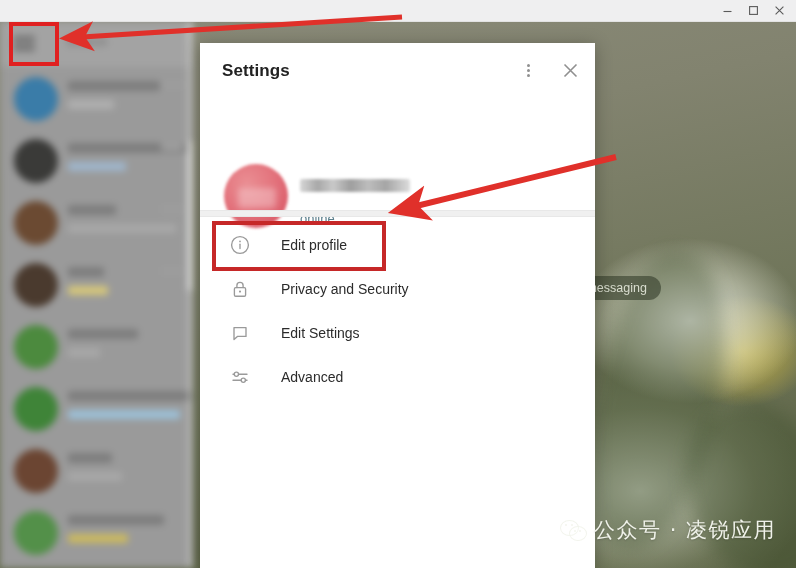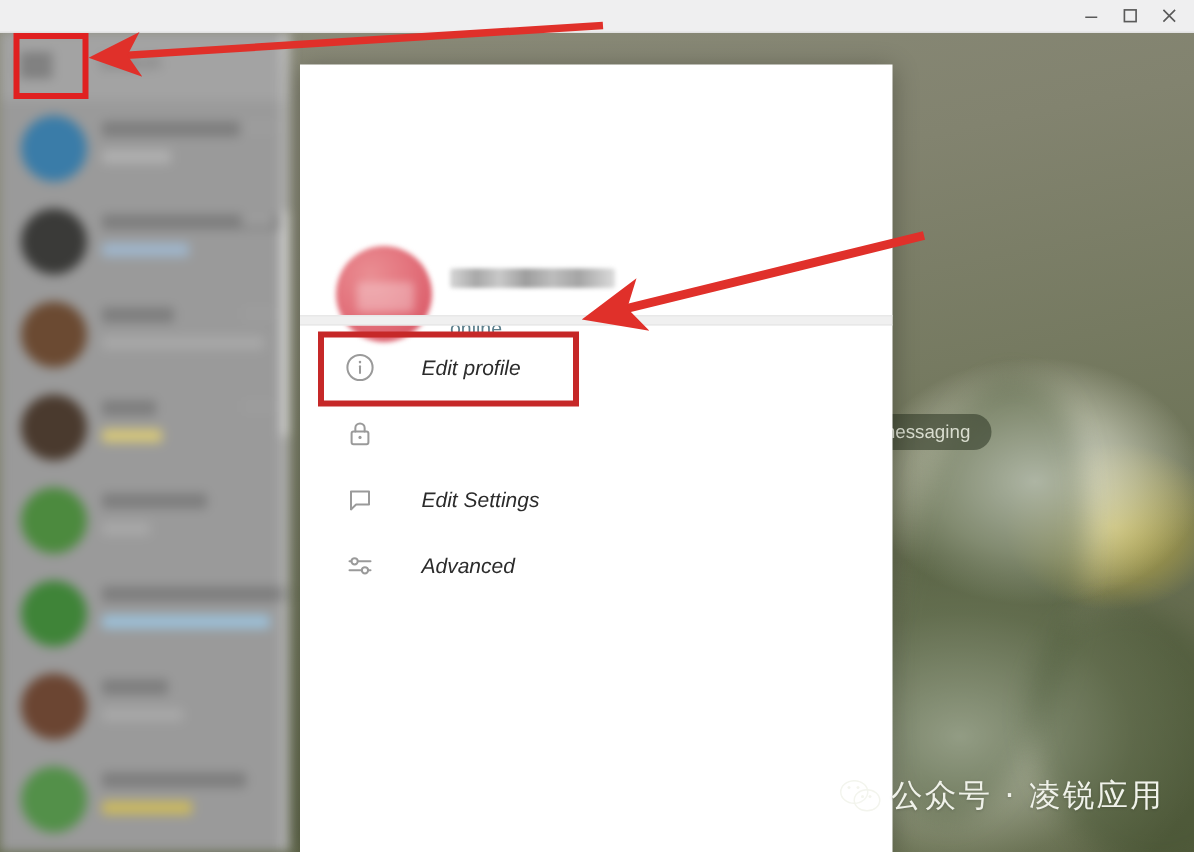--- a/index.html
+++ b/index.html
@@ -267,21 +267,20 @@
     left: 0; top: 180px;
     width: 395px;
   }
   .menu-item {
     position: relative;
     height: 44px;
     display: flex;
     align-items: center;
     padding-left: 28px;
     box-sizing: border-box;
-    font-style: italic;
   }
   .menu-icon {
     width: 24px; height: 24px;
     display: flex;
     align-items: center;
     justify-content: center;
     color: #9a9a9a;
     flex: 0 0 auto;
   }
   .menu-icon svg { display: block; }
@@ -424,20 +423,37 @@
           <div class="chat-av" style="background: rgb(83, 144, 73);"></div>
           <div class="chat-name" style="width: 96px;"></div>
           <div class="chat-msg2" style="width: 60px; background: rgb(203, 185, 95);"></div>
         </div>
       </div>
     <div class="sb-track"></div>
     <div class="sb-thumb"></div>
   </div>
 
   <div class="dialog">
+    <div class="dlg-header">
+      <div class="dlg-title">Settings</div>
+      <div class="dlg-actions">
+        <div class="dlg-iconbtn kebab">
+          <div>
+              <i></i>
+              <i></i>
+              <i></i>
+            </div>
+        </div>
+        <div class="dlg-iconbtn">
+          <svg width="17" height="17" viewBox="0 0 17 17" fill="none" stroke="currentColor" stroke-width="1.6">
+            <path d="M2.5 2.5 L14.5 14.5 M14.5 2.5 L2.5 14.5"></path>
+          </svg>
+        </div>
+      </div>
+    </div>
 
     <div class="profile">
       <div class="avatar"></div>
       <div class="avatar-smear"></div>
       <div class="name-blur"></div>
       <div class="status">online</div>
     </div>
 
     <div class="divider"></div>
 
@@ -453,20 +469,21 @@
           <span class="menu-label">Edit profile</span>
         </div>
         <div class="menu-item">
           <span class="menu-icon">
             <svg width="22" height="22" viewBox="0 0 22 22" fill="none" stroke="currentColor" stroke-width="1.35" stroke-linecap="round" stroke-linejoin="round">
               <rect x="5.4" y="9.6" width="11.2" height="8.6" rx="1.3"></rect>
               <path d="M7.9 9.6 V7.4 C7.9 5.7 9.3 4.3 11 4.3 C12.7 4.3 14.1 5.7 14.1 7.4 V9.6"></path>
               <circle cx="11" cy="13.6" r="1.05" fill="currentColor" stroke="none"></circle>
             </svg>
           </span>
+          <span class="menu-label">Privacy and Security</span>
         </div>
         <div class="menu-item">
           <span class="menu-icon">
             <svg width="22" height="22" viewBox="0 0 22 22" fill="none" stroke="currentColor" stroke-width="1.35" stroke-linecap="round" stroke-linejoin="round">
               <path d="M5 5.6 H17 V14.4 H8.4 L5 17.6 Z"></path>
             </svg>
           </span>
           <span class="menu-label">Edit Settings</span>
         </div>
         <div class="menu-item">

